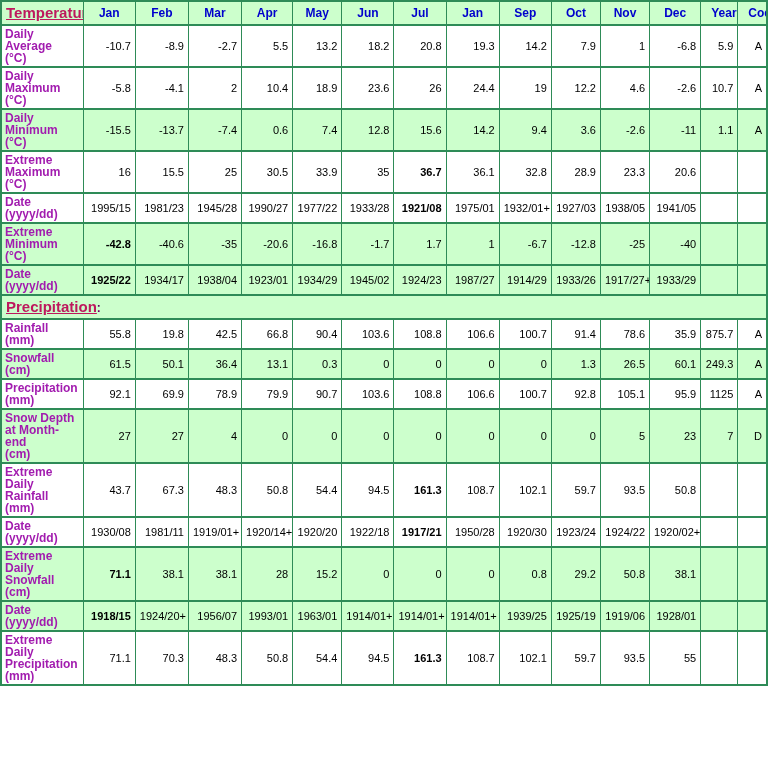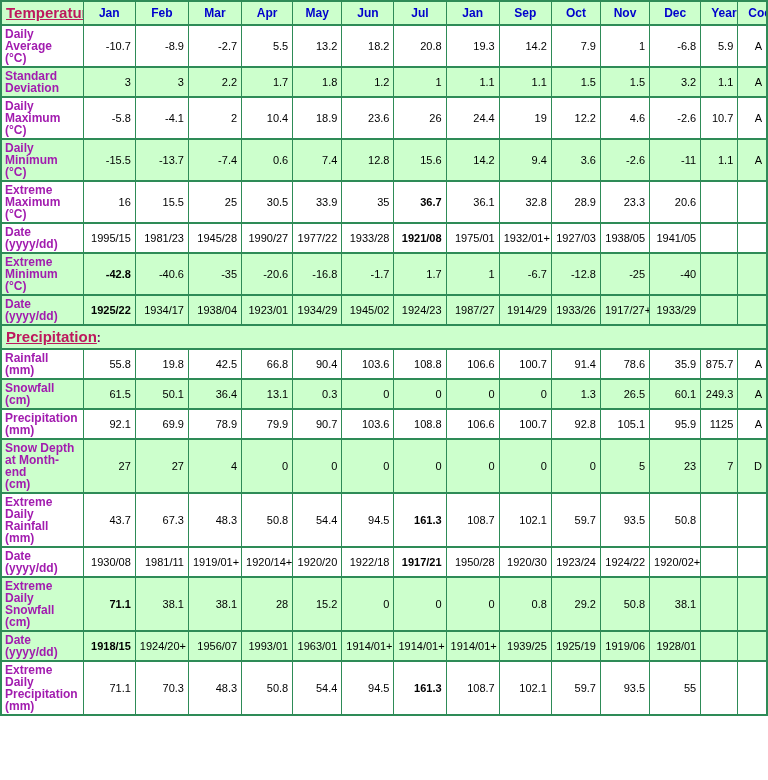--- a/index.html
+++ b/index.html
@@ -67,38 +67,20 @@
         <td class="val">18.2</td>
         <td class="val">20.8</td>
         <td class="val">19.3</td>
         <td class="val">14.2</td>
         <td class="val">7.9</td>
         <td class="val">1</td>
         <td class="val">-6.8</td>
         <td class="val">5.9</td>
         <td class="val">A</td>
       </tr>
-      <tr class="shaded">
-        <td class="label">Standard
-Deviation</td>
-        <td class="val">3</td>
-        <td class="val">3</td>
-        <td class="val">2.2</td>
-        <td class="val">1.7</td>
-        <td class="val">1.8</td>
-        <td class="val">1.2</td>
-        <td class="val">1</td>
-        <td class="val">1.1</td>
-        <td class="val">1.1</td>
-        <td class="val">1.5</td>
-        <td class="val">1.5</td>
-        <td class="val">3.2</td>
-        <td class="val">1.1</td>
-        <td class="val">A</td>
-      </tr>
       <tr>
         <td class="label">Daily
 Maximum
 (°C)</td>
         <td class="val">-5.8</td>
         <td class="val">-4.1</td>
         <td class="val">2</td>
         <td class="val">10.4</td>
         <td class="val">18.9</td>
         <td class="val">23.6</td>

